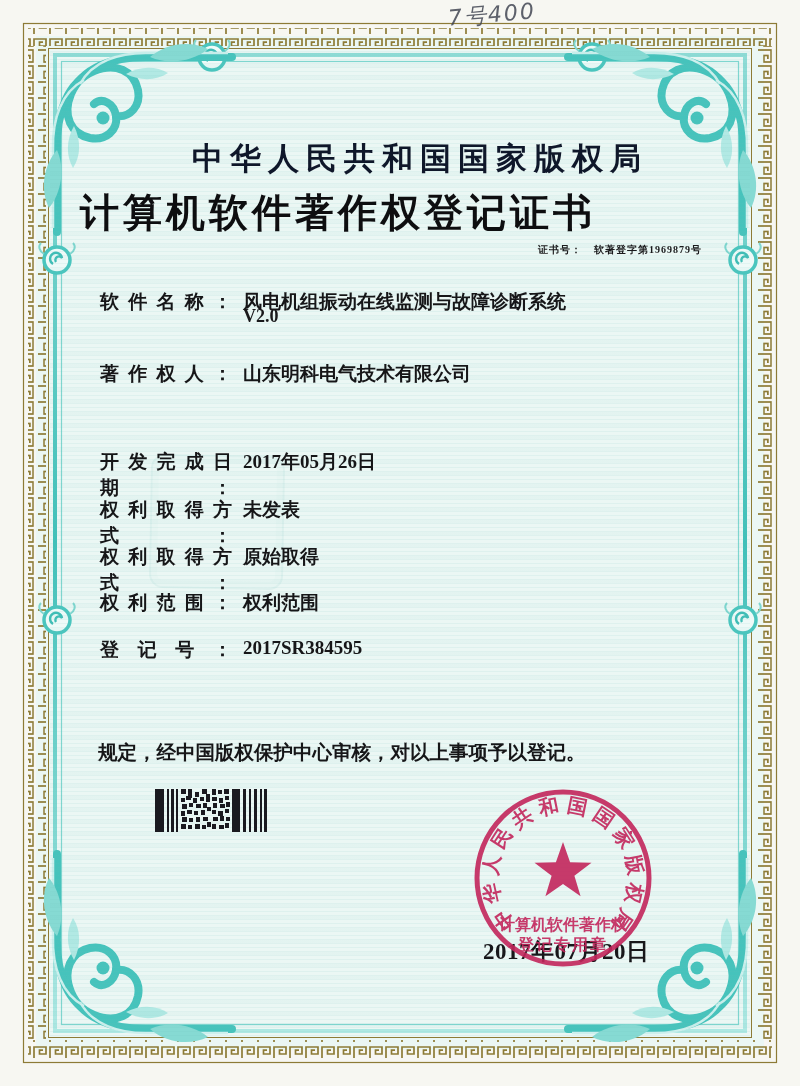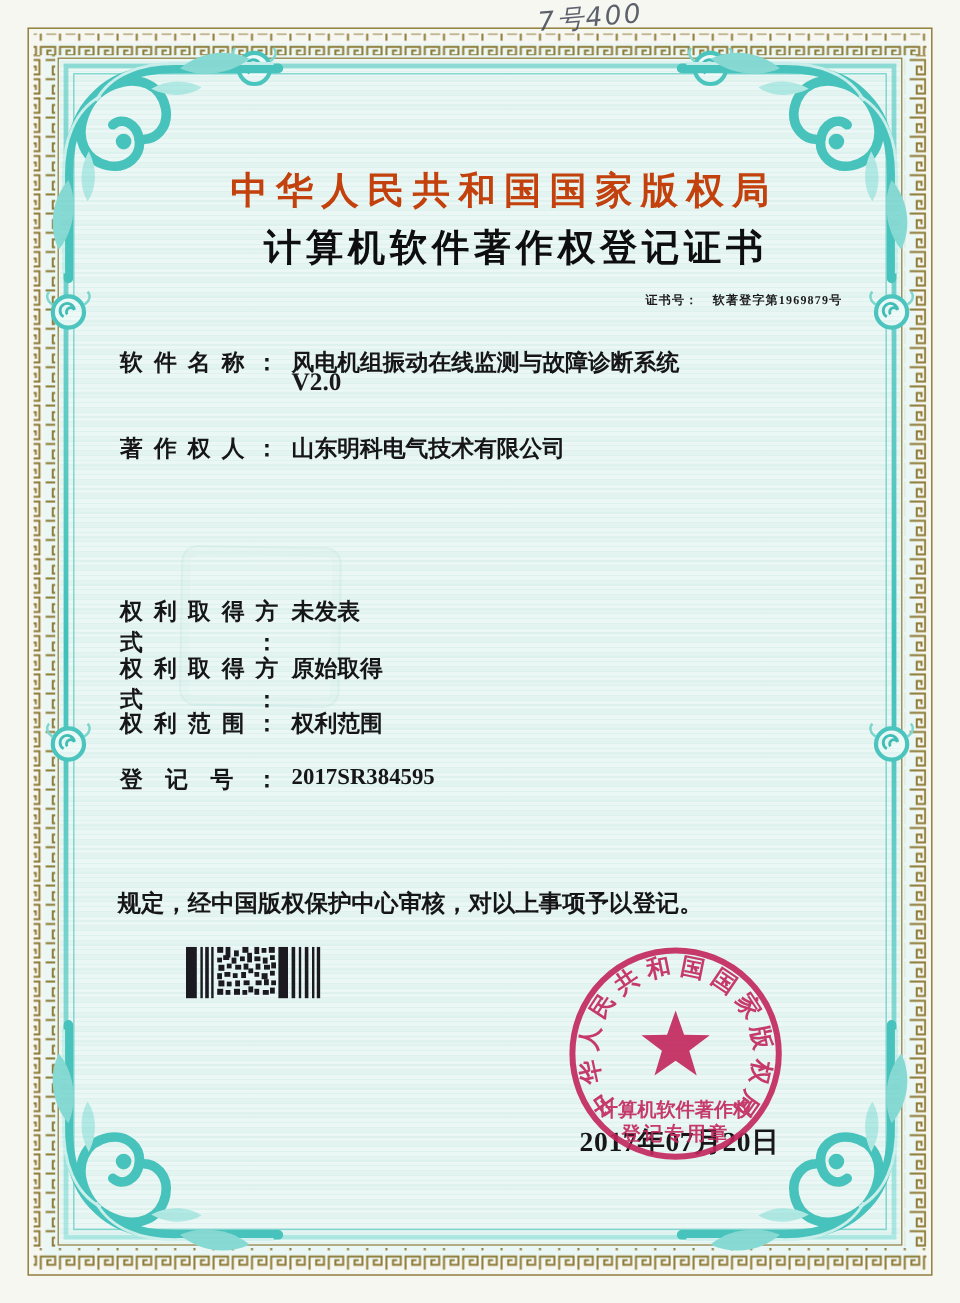--- a/index.html
+++ b/index.html
@@ -22,39 +22,39 @@
   
   .handwriting{
     position:absolute;left:448px;top:0px;
     font-family:"DejaVu Sans",sans-serif;font-style:italic;font-weight:500;
     font-size:22px;color:#434754;transform:rotate(-5deg);opacity:.85;
     letter-spacing:2px;
   }
   
   .authority{
     position:absolute;left:70px;top:138px;width:700px;text-align:center;
-    font-size:31px;font-weight:bold;letter-spacing:7px;color:#c2410c;
+    font-size:31px;font-weight:bold;letter-spacing:7px;color:#0f172a;
   }
   .cert-title{
-    position:absolute;left:80px;top:186px;width:700px;text-align:center;
-    font-size:31px;font-weight:bold;letter-spacing:4px;color:#0e0e10;
+    position:absolute;left:80px;top:186px;width:700px;text-align:left;
+    font-size:39px;font-weight:bold;letter-spacing:4px;color:#0e0e10;
   }
   .cert-no-line{
     position:absolute;right:98px;top:243px;
     font-size:10px;font-weight:bold;letter-spacing:1px;color:#1a1a1c;
   }
   .cert-no-line .val{margin-left:12px;}
   
   .frow{position:absolute;left:100px;font-size:19px;color:#161618;}
   .frow .flabel{
     display:inline-block;width:132px;vertical-align:top;
     text-align:justify;text-align-last:justify;font-weight:600;
   }
   .frow .fvalue{position:absolute;left:143px;top:0;white-space:nowrap;font-weight:600;}
-  .fvalue2{position:absolute;left:243px;top:306px;font-size:21px;font-weight:600;}
+  .fvalue2{position:absolute;left:243px;top:306px;font-size:18px;font-weight:600;}
   
   .stmt{position:absolute;left:98px;width:608px;font-size:19.5px;color:#161618;font-weight:600;}
   .stmt.l1{top:692px;padding-left:39px;}
   .stmt.l2{top:739px;}
   
   .barcode{position:absolute;left:155px;top:789px;}
   
   .seal{position:absolute;left:467px;top:782px;width:192px;height:192px;opacity:.90;pointer-events:none;}
   .seal-date{
     position:absolute;left:483px;top:936px;
@@ -159,20 +159,24 @@
     <span class="flabel">软件名称：</span>
     <span class="fvalue" style="left:143px;">风电机组振动在线监测与故障诊断系统</span>
   </div>
   <div class="fvalue2">V2.0</div>
 
   <div class="frow" style="top:361px;">
     <span class="flabel">著作权人：</span>
     <span class="fvalue">山东明科电气技术有限公司</span>
   </div>
 
+  <div class="frow" style="top:449px;">
+    <span class="flabel">开发完成日期：</span>
+    <span class="fvalue">2017年05月26日</span>
+  </div>
 
   <div class="frow" style="top:497px;">
     <span class="flabel">权利取得方式：</span>
     <span class="fvalue">未发表</span>
   </div>
 
   <div class="frow" style="top:544px;">
     <span class="flabel">权利取得方式：</span>
     <span class="fvalue">原始取得</span>
   </div>

